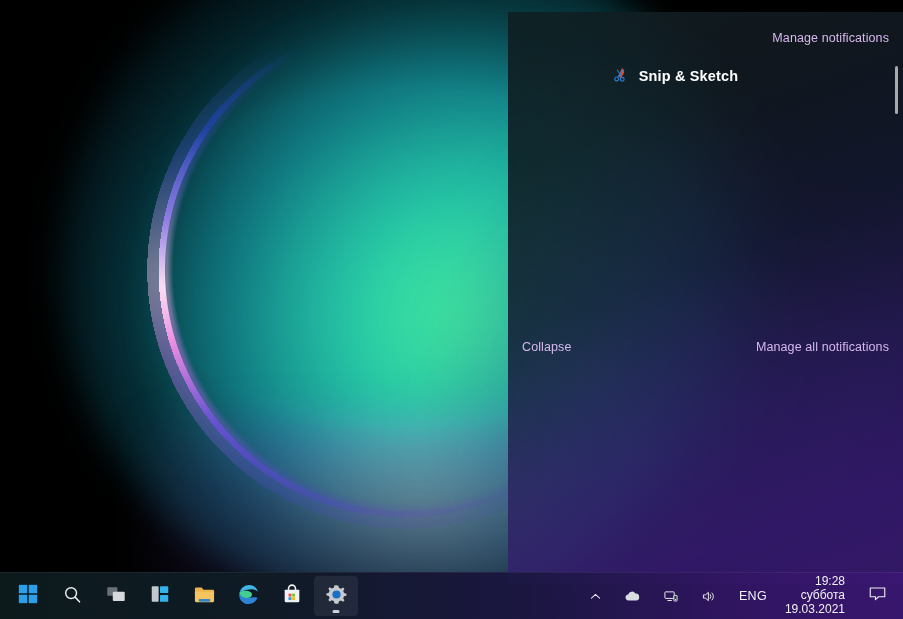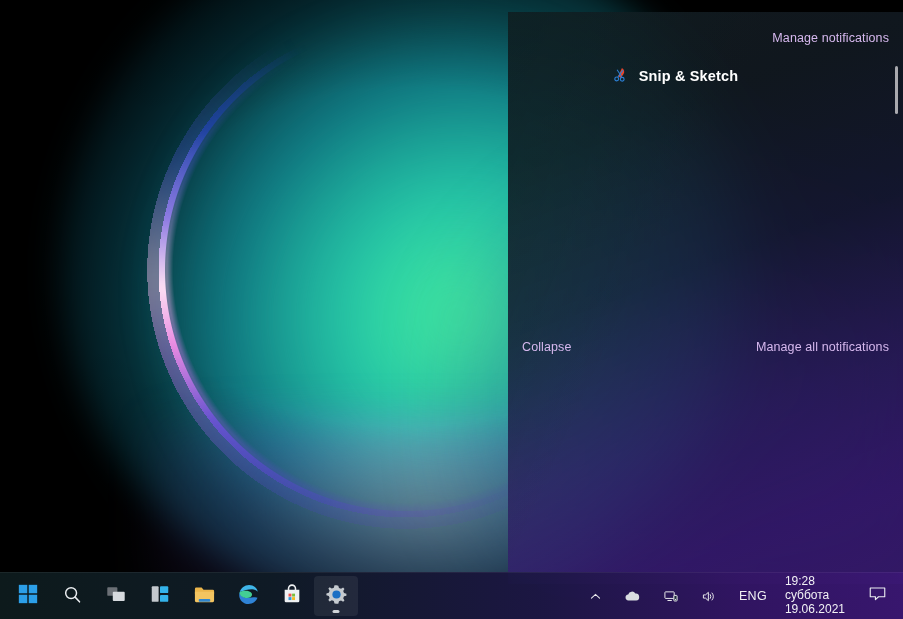--- a/index.html
+++ b/index.html
@@ -157,21 +157,21 @@
   #tb-right {
     position:absolute; right:0; display:flex; align-items:center; height:47px;
   }
   .tray-group {
     display:flex; align-items:center; gap:22px; padding:0 8px 0 8px;
     height:36px; border-radius:4px; cursor:pointer;
   }
   .tray-ico { color:#e8e8ec; display:flex; align-items:center; }
   .tray-lang { color:#f0f0f3; font-size:12.5px; letter-spacing:0.3px; }
   .clock {
-    display:flex; flex-direction:column; align-items:flex-start; justify-content:center;
+    display:flex; flex-direction:column; align-items:flex-end; justify-content:center;
     height:44px; padding:0 10px; border-radius:4px; cursor:pointer; line-height:1.16;
   }
   .clock span { color:#f2f2f5; font-size:12px; }
   .notif-bell {
     width:44px; height:40px; margin-right:4px;
     display:flex; align-items:center; justify-content:center;
     border-radius:4px; cursor:pointer;
   }
 </style>
 </head>
@@ -331,21 +331,21 @@
           <path d="M11.6 6.6 a4.2 4.2 0 0 1 0 4.8" stroke-linecap="round"></path>
           <path d="M13.8 4.6 a7 7 0 0 1 0 8.8" stroke-linecap="round"></path>
         </svg>
       </span>
       <span class="tray-lang">ENG</span>
     </div>
 
     <div class="clock">
       <span>19:28</span>
       <span>суббота</span>
-      <span>19.06.2021</span>
+      <span>19.03.2021</span>
     </div>
 
     <div class="notif-bell">
       <span>
         <svg viewBox="0 0 22 20" width="19" height="18" fill="none" stroke="#eceef1" stroke-width="1.3">
           <path d="M2.6 3 h16.8 v10.2 h-7.2 L8.6 16.6 v-3.4 H2.6 Z" stroke-linejoin="round"></path>
         </svg>
       </span>
     </div>
   </div>

